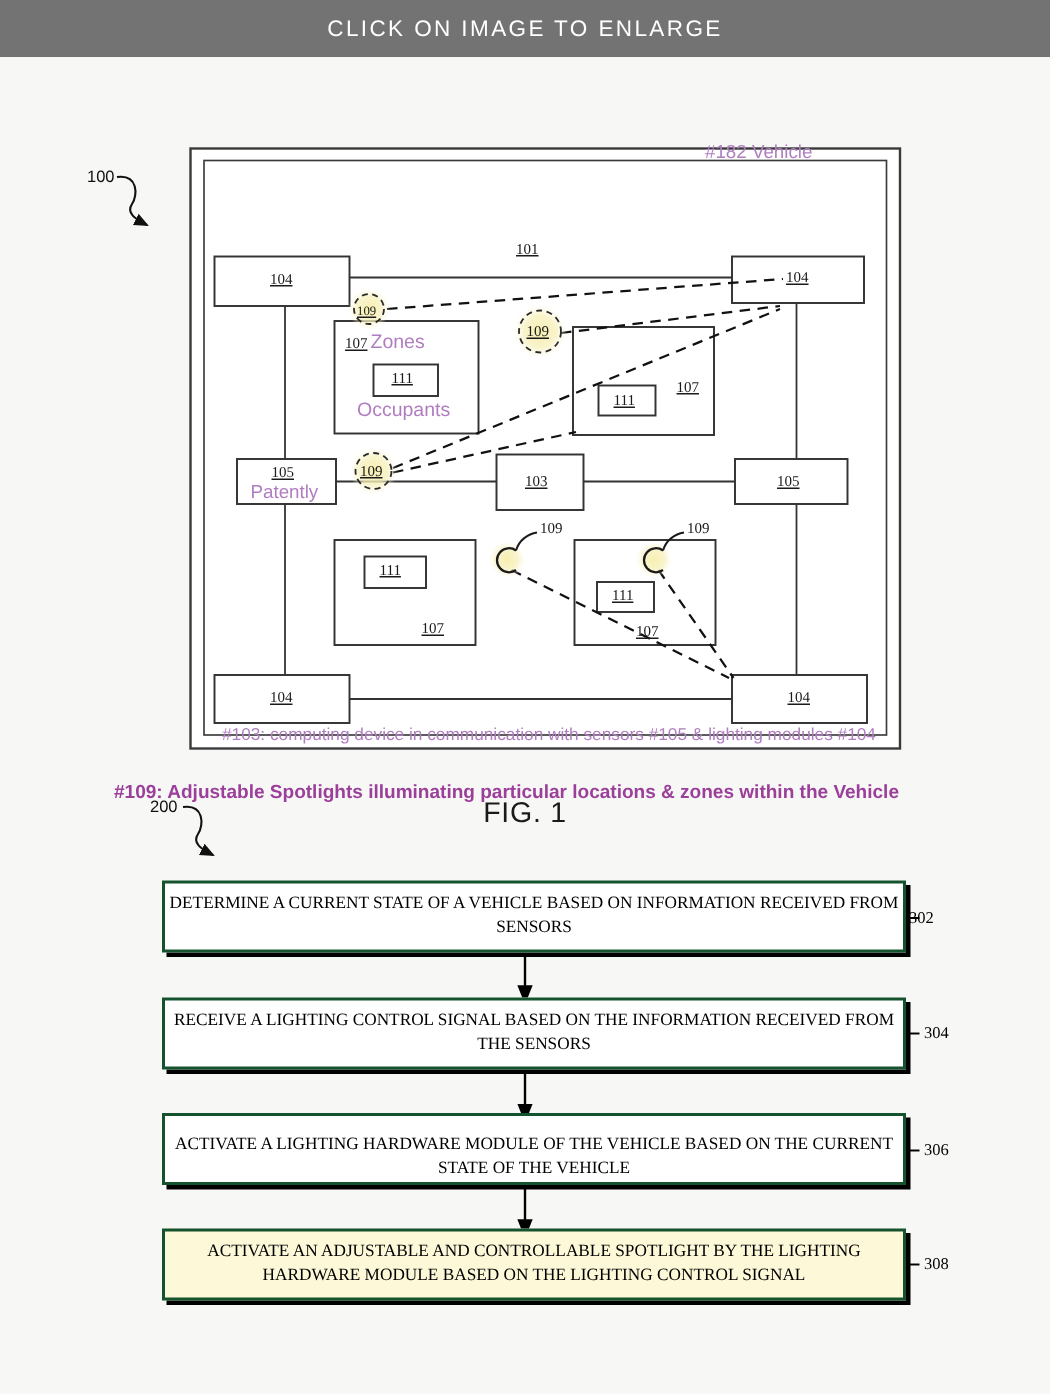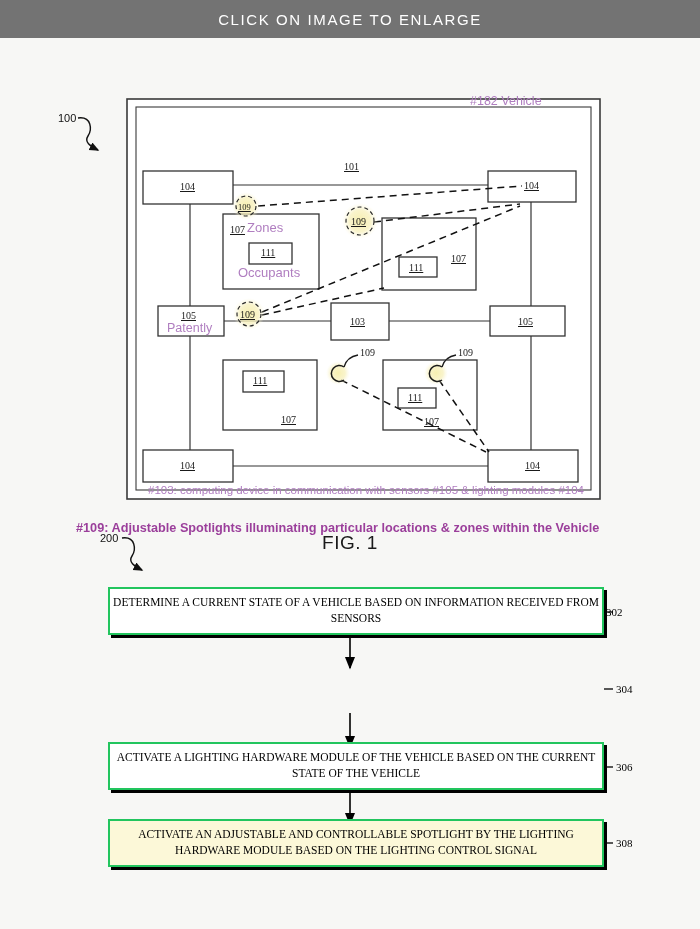--- a/index.html
+++ b/index.html
@@ -103,21 +103,21 @@
     font-size: 50px;
     color: #e2ddd2;
     letter-spacing: 1px;
     pointer-events: none;
   }
 
   
   .flow-box {
     position: absolute;
     background: #ffffff;
-    border: 2px solid #22c55e;
+    border: 2px solid #14532d;
     box-shadow: 3px 3px 0 #000;
     display: flex;
     align-items: center;
     justify-content: center;
     text-align: center;
     font-family: "Liberation Serif", serif;
     font-size: 11.5px;
     color: #000;
     line-height: 1.38;
     padding: 0 0;
@@ -295,23 +295,26 @@
 
   <div class="purple" style="left:148px; top:446px; font-size:11.5px;">#103: computing device in communication with sensors #105 &amp; lighting modules #104</div>
 
   <div class="purple-bold" style="left:76px; top:483px; font-size:12.7px;">#109: Adjustable Spotlights illuminating particular locations &amp; zones within the Vehicle</div>
 
   <div class="flow-box" style="left:108px; top:549px; width:496px; height:48px;">
     <span>DETERMINE A CURRENT STATE OF A VEHICLE BASED ON INFORMATION RECEIVED FROM SENSORS</span>
   </div>
   <div class="flow-ref" style="left:596px; top:568px;margin-left:10px;">302</div>
 
+  <div class="flow-box" style="left:108px; top:627px; width:496px; height:48px;">
+    <span>RECEIVE A LIGHTING CONTROL SIGNAL BASED ON THE INFORMATION RECEIVED FROM THE SENSORS</span>
+  </div>
   <div class="flow-ref" style="left:616px; top:645px;">304</div>
 
-  <div class="flow-box" style="left:108px; top:704px; width:496px; height:48px;">
+  <div class="flow-box" style="left:108px; top:704px; width:496px; height:48px;align-items:flex-end;">
     <span>ACTIVATE A LIGHTING HARDWARE MODULE OF THE VEHICLE BASED ON THE CURRENT STATE OF THE VEHICLE</span>
   </div>
   <div class="flow-ref" style="left:616px; top:723px;">306</div>
 
   <div class="flow-box highlight" style="left:108px; top:781px; width:496px; height:48px;">
     <span>ACTIVATE AN ADJUSTABLE AND CONTROLLABLE SPOTLIGHT BY THE LIGHTING HARDWARE MODULE BASED ON THE LIGHTING CONTROL SIGNAL</span>
   </div>
   <div class="flow-ref" style="left:616px; top:799px;">308</div>
 
 </div>

